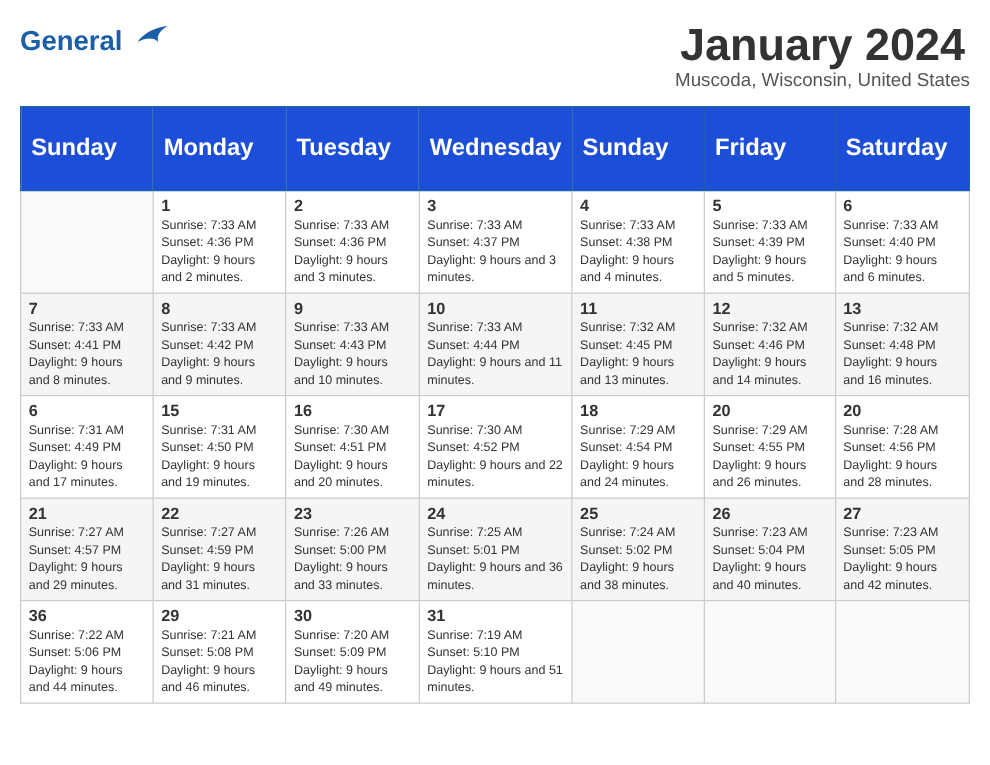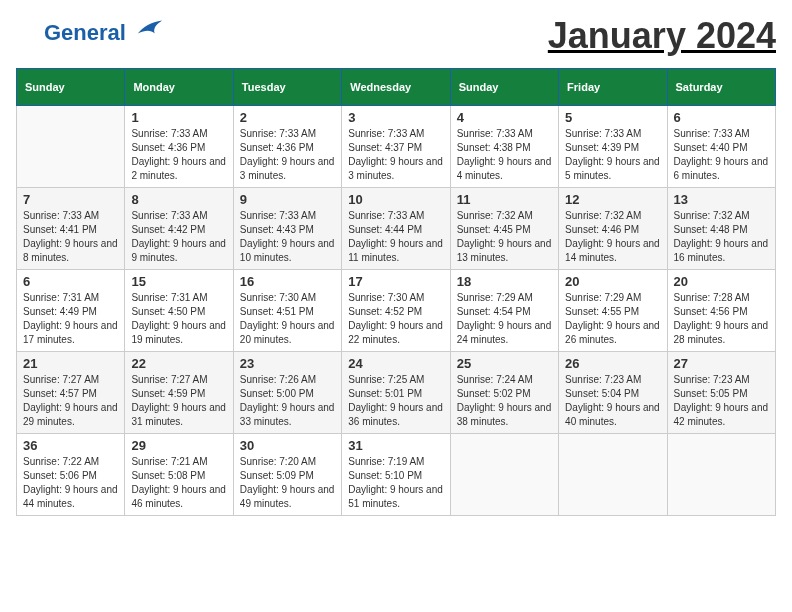--- a/index.html
+++ b/index.html
@@ -12,62 +12,60 @@
     }
     .header {
       display: flex;
       justify-content: space-between;
       align-items: flex-start;
       margin-bottom: 12px;
     }
     .logo {
       display: flex;
       align-items: center;
-      margin-left: 28px;
     }
     .logo-text {
       font-size: 22px;
       font-weight: bold;
       color: #333;
       line-height: 1.1;
     }
     .logo-text span {
       color: #1a5fa8;
     }
     .logo-bird {
       width: 28px;
       height: 24px;
       margin-left: 4px;
     }
     .title-block {
       text-align: center;
-      text-decoration: underline;
     }
     .month-title {
       font-size: 36px;
       font-weight: bold;
       color: #333;
       line-height: 1.1;
     }
     .location {
       font-size: 15px;
       color: #555;
     }
     .calendar {
       width: 100%;
       border-collapse: collapse;
       border: 1px solid #ccc;
     }
     .calendar th {
-      background: #15803d;
+      background: #1d4ed8;
       color: #fff;
-      font-size: 11px;
+      font-size: 19px;
       font-weight: bold;
       text-align: left;
-      padding: 12px 8px;
+      padding: 22px 8px;
       border: 1px solid #1a5fa8;
     }
     .calendar td {
       vertical-align: top;
       border: 1px solid #ccc;
       padding: 4px 6px;
       width: calc(100% / 7);
       min-height: 80px;
       font-size: 11px;
       color: #333;
@@ -102,20 +100,21 @@
       <div class="logo-text">
         <span>General</span>
         <svg class="logo-bird" viewBox="0 0 30 24">
           <path d="M2 18 C8 10, 16 6, 28 4 C22 8, 18 12, 20 18 C16 14, 10 14, 2 18Z" fill="#1a5fa8"></path>
         </svg>
       </div>
     </div>
   </div>
   <div class="title-block">
     <div class="month-title">January 2024</div>
+    <div class="location">Muscoda, Wisconsin, United States</div>
   </div>
 </div>
 
 <table class="calendar">
   <thead>
     <tr id="weekday-header">
         <th>Sunday</th>
         <th>Monday</th>
         <th>Tuesday</th>
         <th>Wednesday</th>

